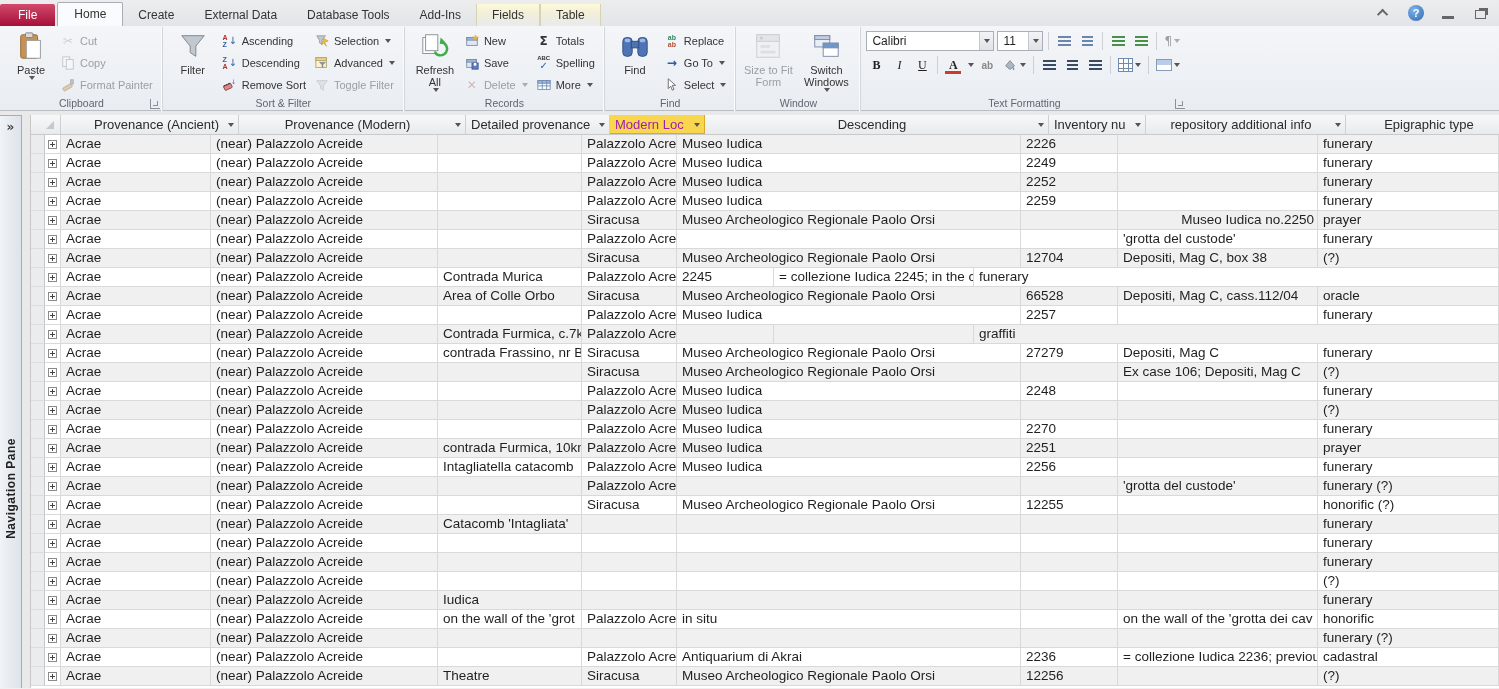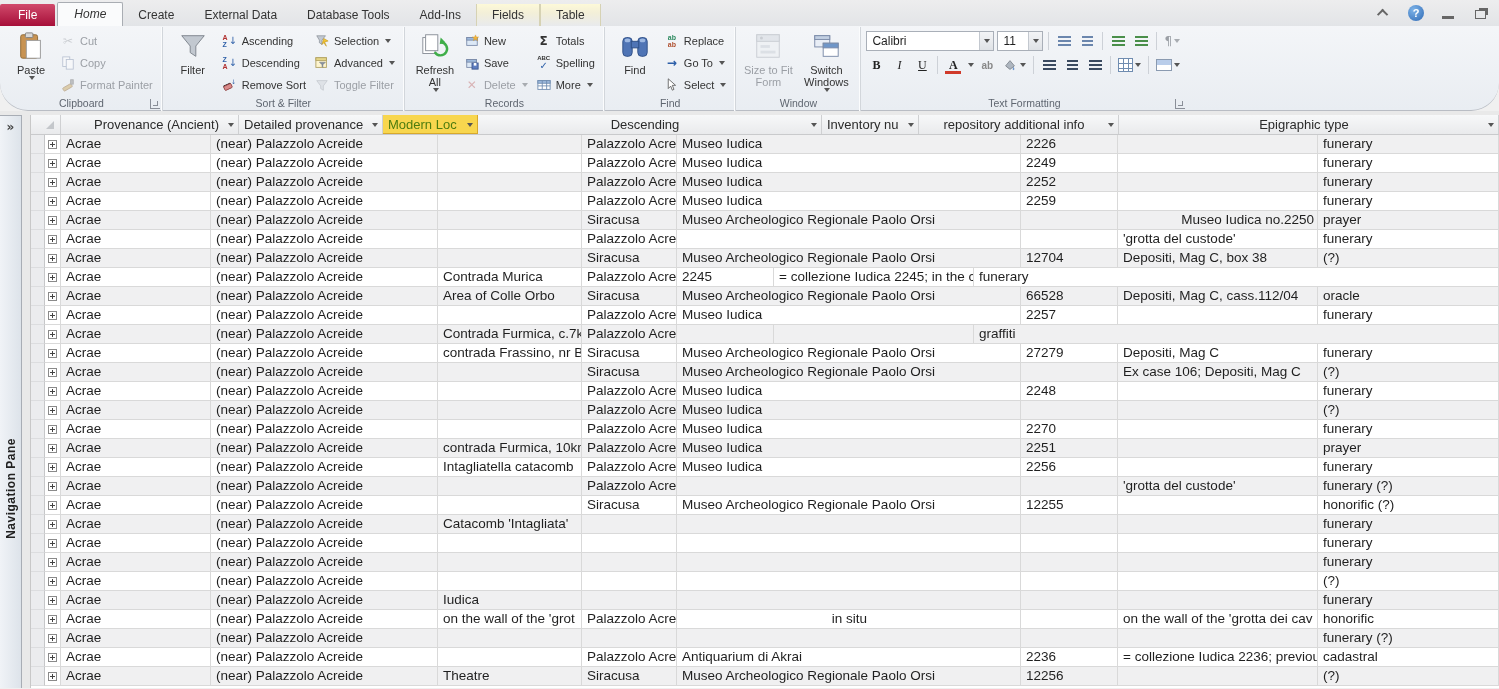--- a/index.html
+++ b/index.html
@@ -1,24 +1,24 @@
 <!DOCTYPE html>
 <html><head>
 <meta charset="utf-8">
 <style>
   * { margin:0; padding:0; box-sizing:border-box; }
   html,body { width:1499px; height:689px; overflow:hidden;
     font-family:"Liberation Sans", sans-serif; background:#f0f0f0; color:#1f1f1f; }
 
   
-  .ribbon { height:111px; background:linear-gradient(#f7f8fa,#e9edf2); border-bottom:1px solid #b9bdc4; position:relative;border-radius:28px; }
+  .ribbon { height:111px; background:linear-gradient(#f7f8fa,#e9edf2); border-bottom:1px solid #b9bdc4; position:relative; }
   .tabrow { height:26px; display:flex; align-items:flex-end; background:linear-gradient(#ededee,#e2e4e7); position:relative; }
   .tab { padding:4px 15px 4px; font-size:12px; color:#333; cursor:default; white-space:nowrap; }
   .tab.file { background:linear-gradient(#d14a6b,#a60f39); color:#fff; padding:4px 18px; border-top-left-radius:2px; border-top-right-radius:2px; margin-right:2px; }
-  .tab.active { background:#fafbfc; border:1px solid #a9adb3; border-bottom:none; border-top-left-radius:2px; border-top-right-radius:2px; padding:4px 16px 5px;font-style:italic; }
+  .tab.active { background:#fafbfc; border:1px solid #a9adb3; border-bottom:none; border-top-left-radius:2px; border-top-right-radius:2px; padding:4px 16px 5px; }
   .tab.contextual { background:linear-gradient(#fdf9d8,#f3efd8 40%, #e8eaed); border-left:1px solid #d6d2b4; border-right:1px solid #d6d2b4; }
   .win-controls { position:absolute; right:8px; top:5px; display:flex; gap:10px; align-items:center; }
   .wc { width:22px; height:16px; display:flex; align-items:center; justify-content:center; font-size:11px; color:#555; }
   .chev-up { width:8px; height:8px; border-left:2px solid #666; border-top:2px solid #666; transform:rotate(45deg) translateY(2px); }
   .help-circle { width:16px; height:16px; border-radius:50%; background:radial-gradient(circle at 35% 30%, #7db3e8, #2f6ab5); color:#fff; font-size:11px; font-weight:bold; display:flex; align-items:center; justify-content:center; }
   .min-glyph { width:12px; height:3px; background:#666; margin-top:8px; }
   .restore-glyph { width:11px; height:9px; border:1.5px solid #666; box-shadow:3px -3px 0 -1px #666; margin-top:3px; }
 
   .ribbon-body { height:85px; display:flex; align-items:stretch; padding:1px 0 0 1px; }
   .group { display:flex; flex-direction:column; position:relative; padding:0 2px; }
@@ -75,21 +75,21 @@
   .workspace { display:flex; height:577px; background:#e9e9e9; padding-top:4px; }
   .navstrip { width:22px; background:linear-gradient(90deg,#f0f3f7,#dde3ea); border-right:1px solid #a8adb5; border-top:1px solid #a8adb5; display:flex; flex-direction:column; align-items:center; }
   .nav-chev { font-family:"DejaVu Sans", sans-serif; font-size:12px; font-weight:bold; color:#444; padding:4px 0; }
   .nav-title { writing-mode:vertical-rl; transform:rotate(180deg); font-size:12px; font-weight:bold; color:#222; margin-top:300px; letter-spacing:.5px; }
   .gapcol { width:8px; }
 
   .sheet { flex:1; display:flex; flex-direction:column; background:#fff; border-left:1px solid #c8c8c8; overflow:hidden; }
   .hdr-row { height:20px; display:flex; flex:0 0 20px; background:linear-gradient(#f7f8f9,#e9eaec); border-bottom:1px solid #c9cacc; font-size:13px; color:#2b2b2b; }
   .hcell { position:relative; border-right:1px solid #cfd0d2; display:flex; align-items:center; overflow:hidden; white-space:nowrap; padding:0 14px 0 5px; }
   .hcell.center { justify-content:center; }
-  .hcell.selected { background:#f8d64e; border-right-color:#d8a92c; border-bottom:1px solid #d8a92c; color:#4d7c0f; }
+  .hcell.selected { background:#f8d64e; border-right-color:#d8a92c; border-bottom:1px solid #d8a92c; color:#a21caf; }
   .hcell .harrow { position:absolute; right:4px; top:8px; width:0; height:0; border-left:3.5px solid transparent; border-right:3.5px solid transparent; border-top:4.5px solid #555; }
   .selall { width:30px; flex:0 0 30px; background:linear-gradient(#f7f8f9,#e9eaec); border-right:1px solid #cfd0d2; position:relative; }
   .selall:after { content:""; position:absolute; right:6px; bottom:5px; width:0; height:0; border-left:8px solid transparent; border-bottom:8px solid #c4c7cb; }
 
   .grid-body { flex:1; overflow:hidden; }
   .trow { height:19px; display:flex; font-size:13.5px; line-height:18px; }
   .trow.alt .dcell { background:#f0f0f1; }
   .rowsel { width:14px; flex:0 0 14px; background:#ebecee; border-right:1px solid #c6c7c9; border-bottom:1px solid #dcdddf; }
   .expcell { width:16px; flex:0 0 16px; background:#fff; border-right:1px solid #d9d9d9; border-bottom:1px solid #d9d9d9; display:flex; align-items:center; justify-content:center; }
   .plusbox { width:9px; height:9px; border:1px solid #8a8a8a; background:
@@ -484,20 +484,24 @@
   </div>
   <div class="gapcol"></div>
   <div class="sheet">
     <div class="hdr-row">
       <div class="selall"></div>
       <div id="hdr-cells" style="display:flex;flex:1;margin-left:28px;">
           <div class="hcell" style="width: 150px; flex: 0 0 150px;">
             <span>Provenance (Ancient)</span>
             <span class="harrow"></span>
           </div>
+          <div class="hcell center" style="width: 227px; flex: 0 0 227px;">
+            <span>Provenance (Modern)</span>
+            <span class="harrow"></span>
+          </div>
           <div class="hcell" style="width: 144px; flex: 0 0 144px;">
             <span>Detailed provenance</span>
             <span class="harrow"></span>
           </div>
           <div class="hcell selected" style="width: 95px; flex: 0 0 95px;">
             <span>Modern Loc</span>
             <span class="harrow"></span>
           </div>
           <div class="hcell center" style="width: 344px; flex: 0 0 344px;">
             <span>Descending</span>
@@ -868,21 +872,21 @@
         </div>
         <div class="trow">
           <div class="rowsel"></div>
           <div class="expcell">
             <span class="plusbox"></span>
           </div>
           <div class="dcell" style="flex: 0 0 150px; width: 150px;">Acrae</div>
           <div class="dcell" style="flex: 0 0 227px; width: 227px;">(near) Palazzolo Acreide</div>
           <div class="dcell" style="flex: 0 0 144px; width: 144px;">on the wall of the 'grot</div>
           <div class="dcell" style="flex: 0 0 95px; width: 95px;">Palazzolo Acre</div>
-          <div class="dcell" style="flex: 0 0 344px; width: 344px; text-align: center;">in situ</div>
+          <div class="dcell" style="flex: 0 0 344px; width: 344px;">in situ</div>
           <div class="dcell" style="flex: 0 0 97px; width: 97px;"></div>
           <div class="dcell" style="flex: 0 0 200px; width: 200px;">on the wall of the 'grotta dei cav</div>
           <div class="dcell" style="flex: 1 0 176px; width: 176px;">honorific</div>
         </div>
         <div class="trow alt">
           <div class="rowsel"></div>
           <div class="expcell">
             <span class="plusbox"></span>
           </div>
           <div class="dcell" style="flex: 0 0 150px; width: 150px;">Acrae</div>

